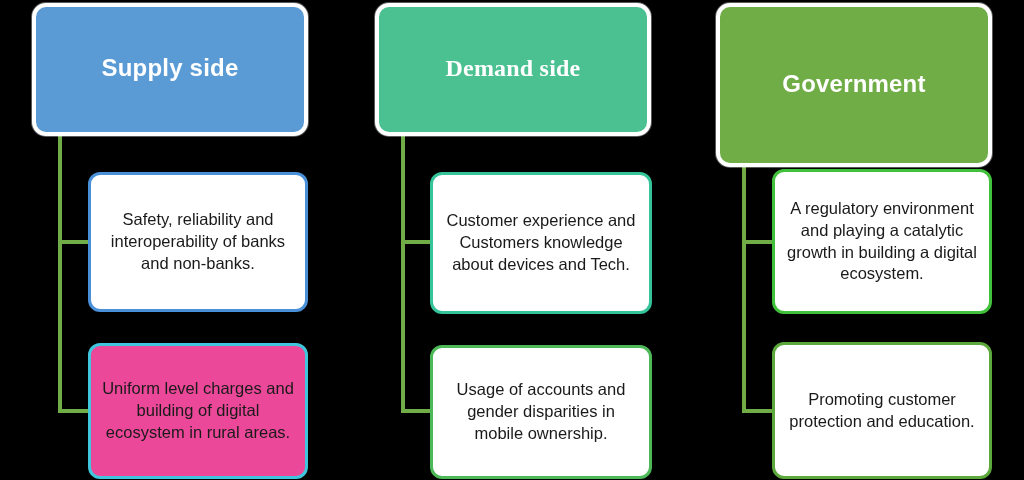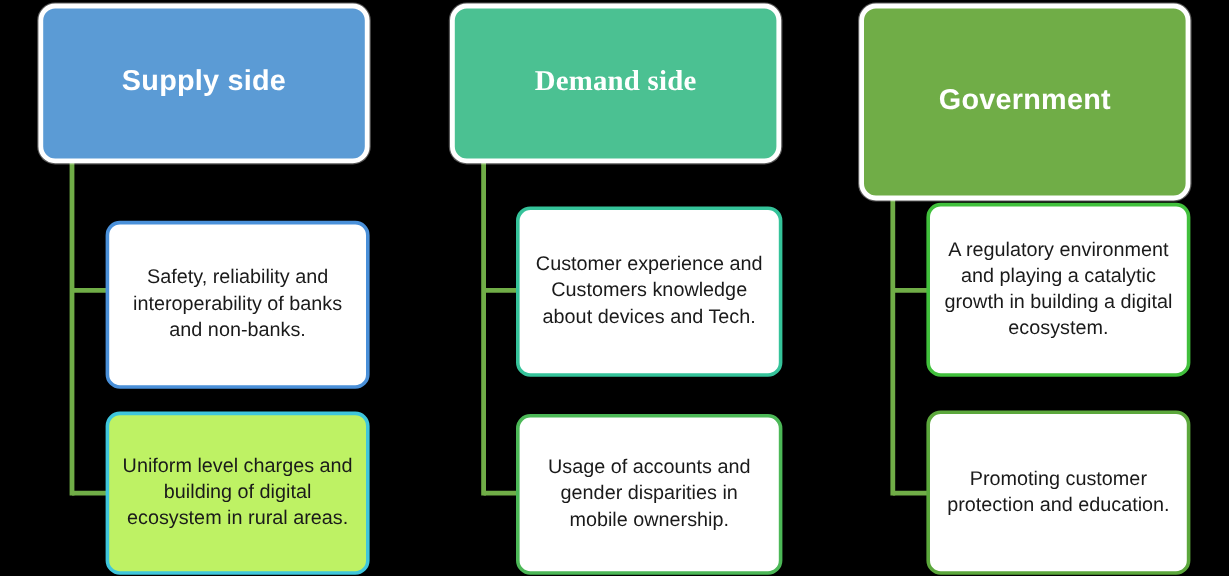--- a/index.html
+++ b/index.html
@@ -98,25 +98,25 @@
       <path d="M744 135 L744 413" stroke="#70AD47" stroke-width="4" fill="none"></path>
       <path d="M744 242 L774 242" stroke="#70AD47" stroke-width="4" fill="none"></path>
       <path d="M744 411 L774 411" stroke="#70AD47" stroke-width="4" fill="none"></path>
     </g>
   </svg>
 
   <div class="header-box" id="hdr-0" style="left: 32px; top: 3px; width: 276px; height: 133px; background: rgb(91, 155, 213); border-color: rgb(255, 255, 255);">
     <span class="header-label" style="color: rgb(255, 255, 255);">Supply side</span>
   </div>
 
-  <div class="content-box" id="box-0-0" style="left: 88px; top: 184px; width: 220px; height: 140px; background: rgb(255, 255, 255); border-color: rgb(74, 144, 217);">
+  <div class="content-box" id="box-0-0" style="left: 88px; top: 172px; width: 220px; height: 140px; background: rgb(255, 255, 255); border-color: rgb(74, 144, 217);">
     <span class="content-text" style="color: rgb(26, 26, 26);">Safety, reliability and interoperability of banks and non-banks.</span>
   </div>
 
-  <div class="content-box" id="box-0-1" style="left: 88px; top: 343px; width: 220px; height: 136px; background: #bef264; border-color: rgb(63, 198, 220);">
+  <div class="content-box" id="box-0-1" style="left: 88px; top: 343px; width: 220px; height: 136px; background: #ec4899; border-color: rgb(63, 198, 220);">
     <span class="content-text" style="color: rgb(26, 26, 26);">Uniform level charges and building of digital ecosystem in rural areas.</span>
   </div>
 
   <div class="header-box" id="hdr-1" style="left: 375px; top: 3px; width: 276px; height: 133px; background: rgb(75, 193, 146); border-color: rgb(255, 255, 255); font-family: Liberation Serif, serif;">
     <span class="header-label" style="color: rgb(255, 255, 255);">Demand side</span>
   </div>
 
   <div class="content-box" id="box-1-1" style="left: 430px; top: 345px; width: 222px; height: 134px; background: rgb(255, 255, 255); border-color: rgb(76, 184, 87);">
     <span class="content-text" style="color: rgb(26, 26, 26);">Usage of accounts and gender disparities in mobile ownership.</span>
   </div>

